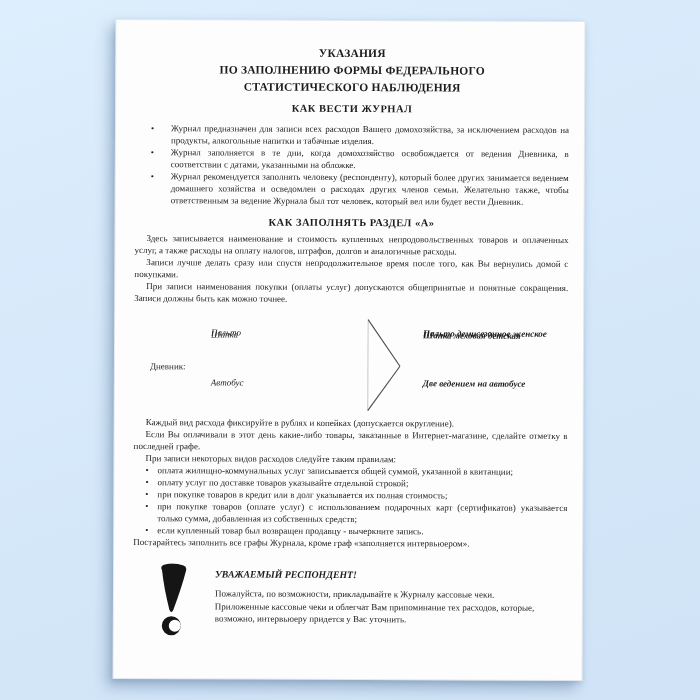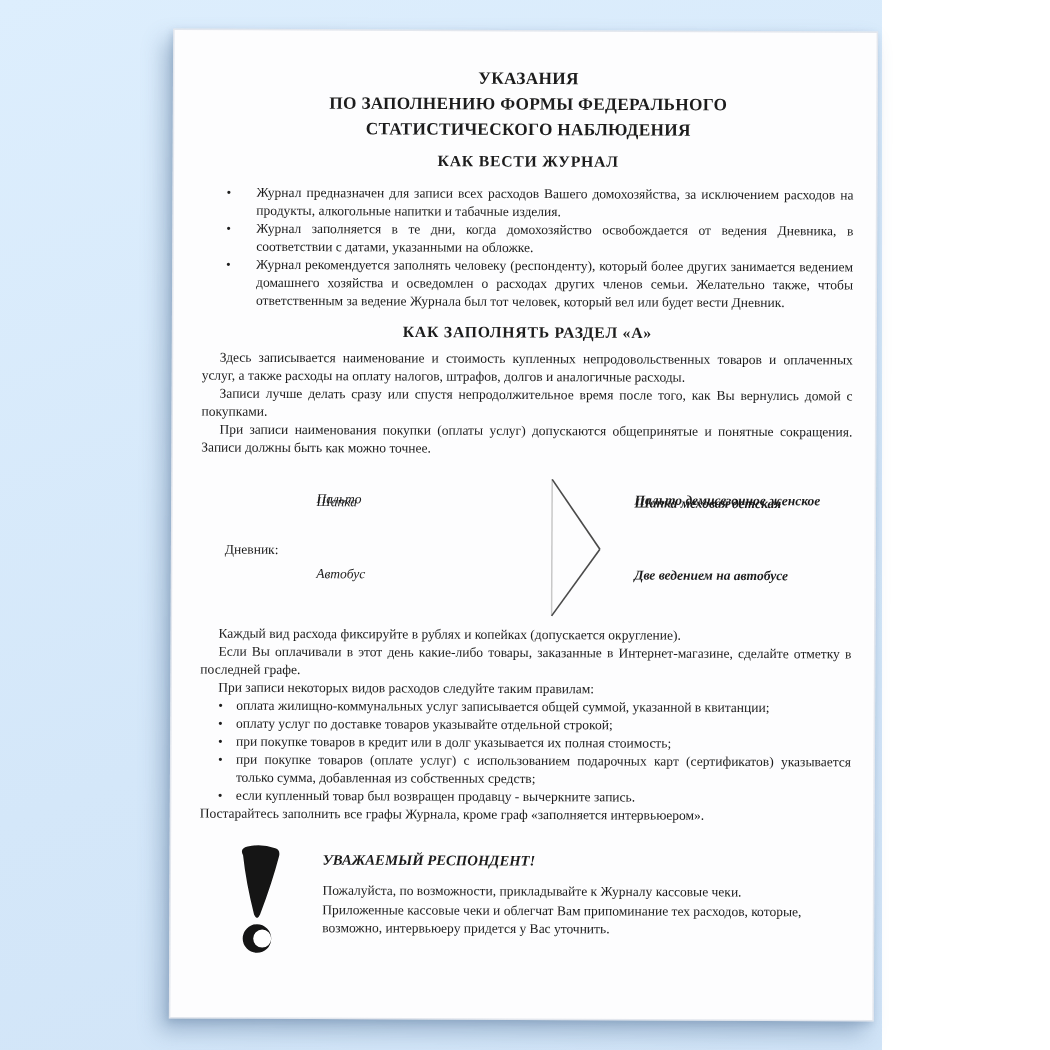--- a/index.html
+++ b/index.html
@@ -1,21 +1,21 @@
 <!DOCTYPE html>
 <html><head>
 <meta charset="utf-8">
 <style>
   html,body { margin:0; padding:0; }
   body {
     width:700px; height:700px; overflow:hidden;
     font-family:"Liberation Serif","DejaVu Serif",serif;
   }
   .stage {
-    position:relative; width:588px; height:700px;
+    position:relative; width:700px; height:700px;
     background:linear-gradient(160deg,#ddeefd 0%,#d4e7f9 60%,#d1e4f7 100%);
   }
   .paper {
     position:absolute; left:114px; top:20px; width:468px; height:658px;
     background:#fdfdfe;
     border:1px solid rgba(150,168,190,.25);
     box-shadow:-6px 8px 14px rgba(92,122,158,.45), -1px 2px 5px rgba(92,122,158,.28);
     transform:rotate(0.25deg); transform-origin:50% 50%;
   }
   .content {

